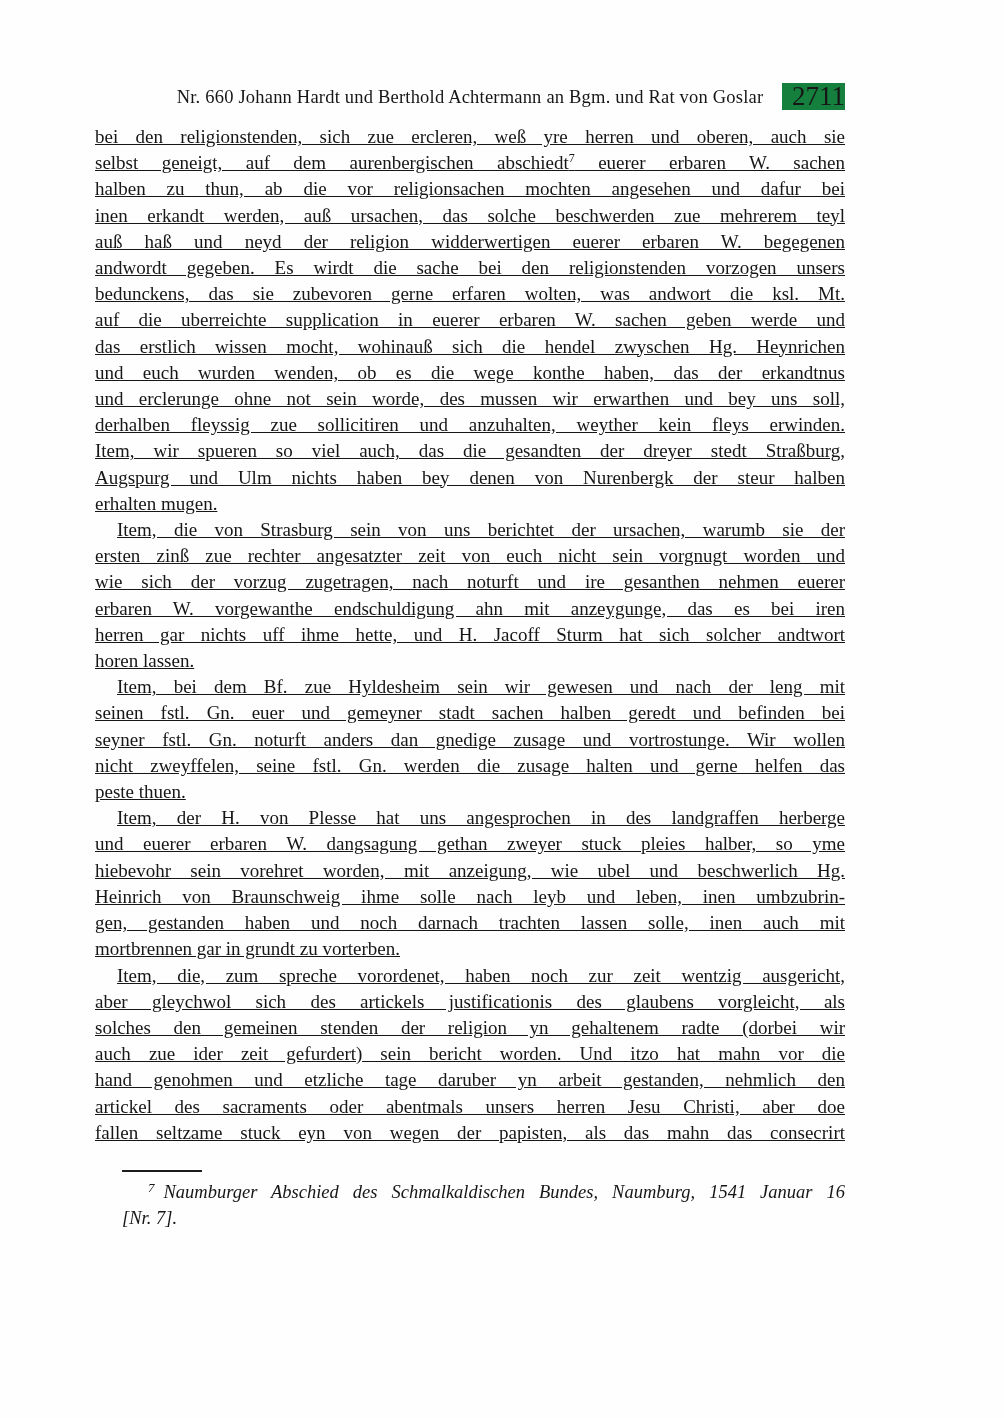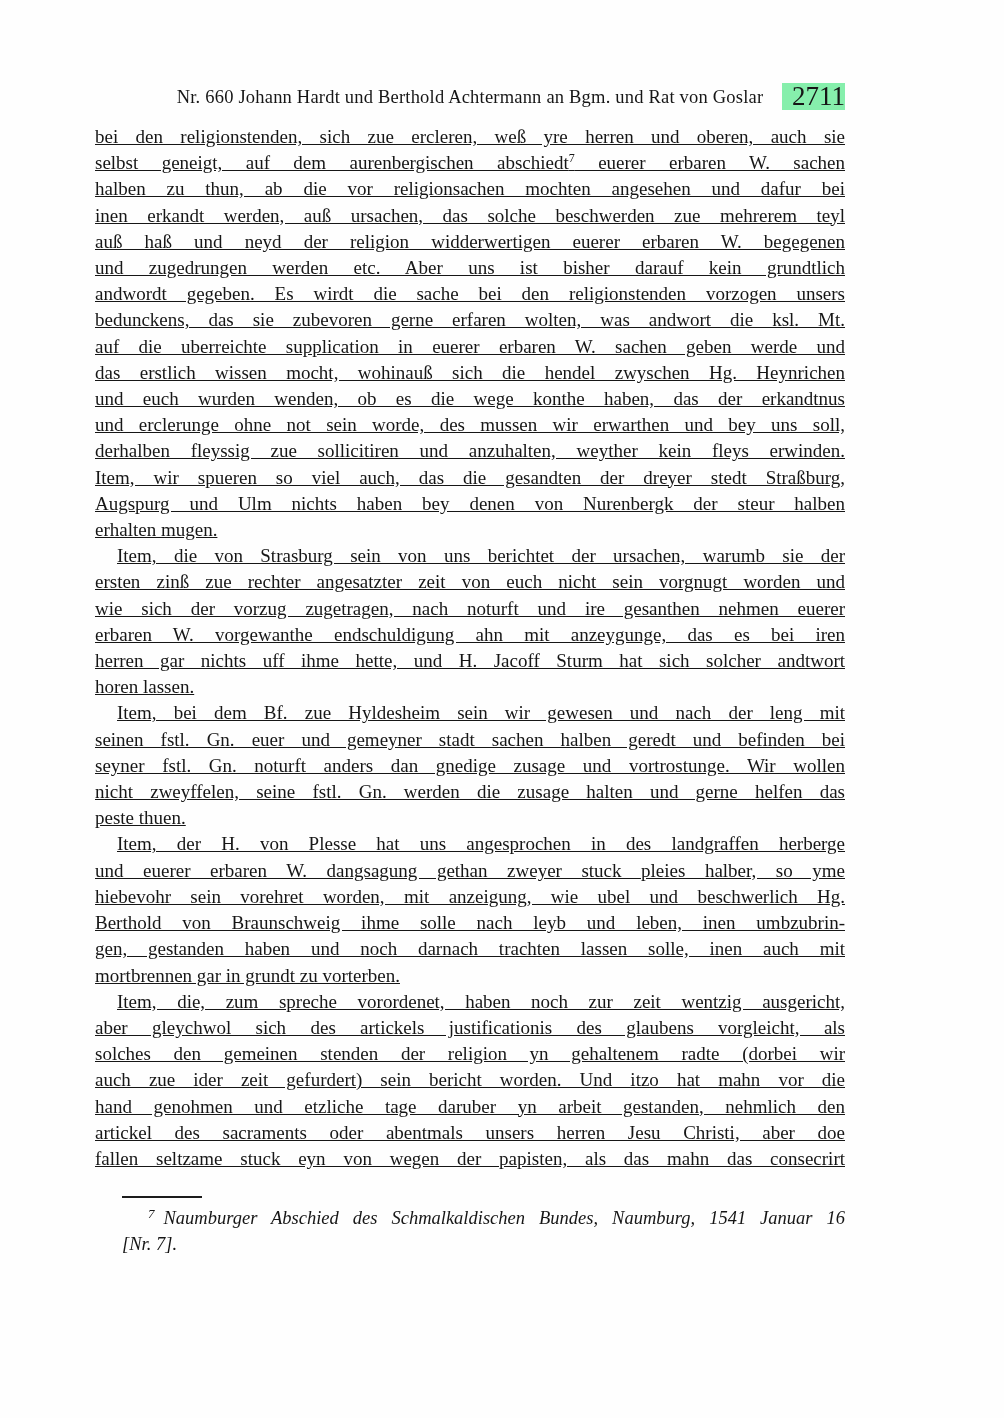--- a/index.html
+++ b/index.html
@@ -37,21 +37,21 @@
     font-size: 18.5px;
     letter-spacing: 0.2px;
     white-space: nowrap;
   }
   .running-header .page-number {
     position: absolute;
     right: 0;
     bottom: 0;
     font-size: 27px;
     line-height: 1;
-    background: #86efac;
+    background: #15803d;
     padding-left: 10px;
   }
   .body-text {
     font-size: 19px;
     line-height: 26.2px;
   }
   .para { margin: 0; text-decoration: underline; }
   .para.indent .line:first-child { text-indent: 22px; }
   .line {
     text-align: justify;
@@ -101,21 +101,20 @@
       <div class="page-number">2711</div>
     </div>
 
     <div class="body-text">
         <div class="para">
           <div class="line">bei den religionstenden, sich zue ercleren, weß yre herren und oberen, auch sie</div>
           <div class="line">selbst geneigt, auf dem aurenbergischen abschiedt<sup class="fn-ref">7</sup> euerer erbaren W. sachen</div>
           <div class="line">halben zu thun, ab die vor religionsachen mochten angesehen und dafur bei</div>
           <div class="line">inen erkandt werden, auß ursachen, das solche beschwerden zue mehrerem teyl</div>
           <div class="line">auß haß und neyd der religion widderwertigen euerer erbaren W. begegenen</div>
-          <div class="line">und zugedrungen werden etc. Aber uns ist bisher darauf kein grundtlich</div>
           <div class="line">andwordt gegeben. Es wirdt die sache bei den religionstenden vorzogen unsers</div>
           <div class="line">bedunckens, das sie zubevoren gerne erfaren wolten, was andwort die ksl. Mt.</div>
           <div class="line">auf die uberreichte supplication in euerer erbaren W. sachen geben werde und</div>
           <div class="line">das erstlich wissen mocht, wohinauß sich die hendel zwyschen Hg. Heynrichen</div>
           <div class="line">und euch wurden wenden, ob es die wege konthe haben, das der erkandtnus</div>
           <div class="line">und erclerunge ohne not sein worde, des mussen wir erwarthen und bey uns soll,</div>
           <div class="line">derhalben fleyssig zue sollicitiren und anzuhalten, weyther kein fleys erwinden.</div>
           <div class="line">Item, wir spueren so viel auch, das die gesandten der dreyer stedt Straßburg,</div>
           <div class="line">Augspurg und Ulm nichts haben bey denen von Nurenbergk der steur halben</div>
           <div class="line last">erhalten mugen.</div>
@@ -132,21 +131,21 @@
           <div class="line">Item, bei dem Bf. zue Hyldesheim sein wir gewesen und nach der leng mit</div>
           <div class="line">seinen fstl. Gn. euer und gemeyner stadt sachen halben geredt und befinden bei</div>
           <div class="line">seyner fstl. Gn. noturft anders dan gnedige zusage und vortrostunge. Wir wollen</div>
           <div class="line">nicht zweyffelen, seine fstl. Gn. werden die zusage halten und gerne helfen das</div>
           <div class="line last">peste thuen.</div>
         </div>
         <div class="para indent">
           <div class="line">Item, der H. von Plesse hat uns angesprochen in des landgraffen herberge</div>
           <div class="line">und euerer erbaren W. dangsagung gethan zweyer stuck pleies halber, so yme</div>
           <div class="line">hiebevohr sein vorehret worden, mit anzeigung, wie ubel und beschwerlich Hg.</div>
-          <div class="line">Berthold von Braunschweig ihme solle nach leyb und leben, inen umbzubrin-</div>
+          <div class="line">Heinrich von Braunschweig ihme solle nach leyb und leben, inen umbzubrin-</div>
           <div class="line">gen, gestanden haben und noch darnach trachten lassen solle, inen auch mit</div>
           <div class="line last">mortbrennen gar in grundt zu vorterben.</div>
         </div>
         <div class="para indent">
           <div class="line">Item, die, zum spreche vorordenet, haben noch zur zeit wentzig ausgericht,</div>
           <div class="line">aber gleychwol sich des artickels justificationis des glaubens vorgleicht, als</div>
           <div class="line">solches den gemeinen stenden der religion yn gehaltenem radte (dorbei wir</div>
           <div class="line">auch zue ider zeit gefurdert) sein bericht worden. Und itzo hat mahn vor die</div>
           <div class="line">hand genohmen und etzliche tage daruber yn arbeit gestanden, nehmlich den</div>
           <div class="line">artickel des sacraments oder abentmals unsers herren Jesu Christi, aber doe</div>

